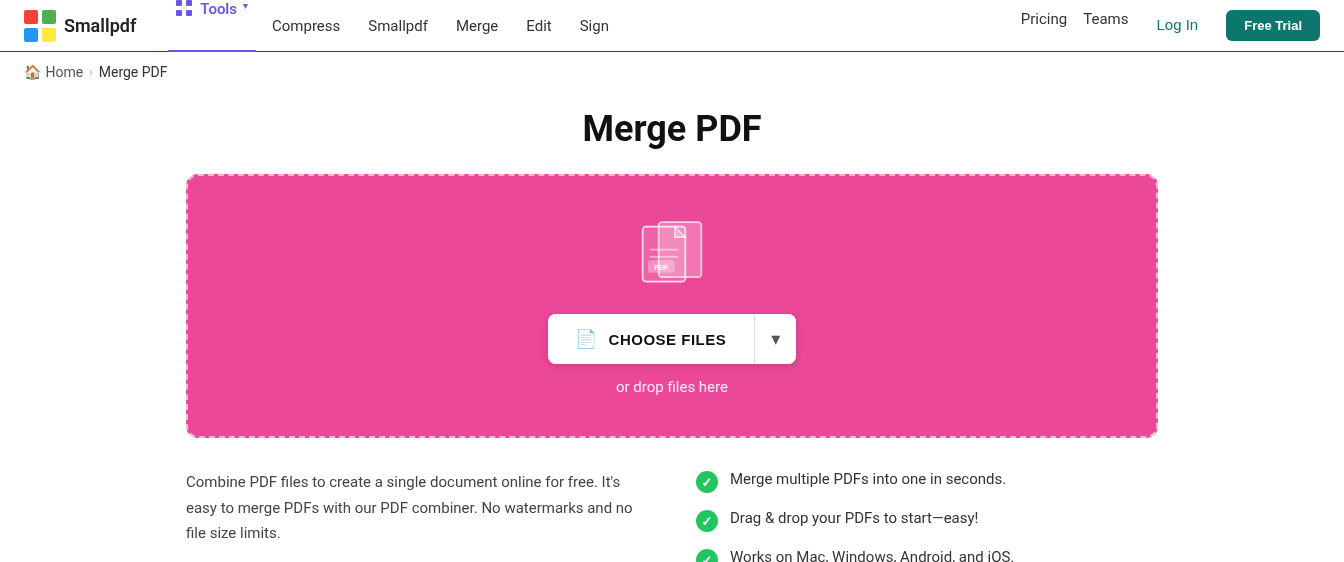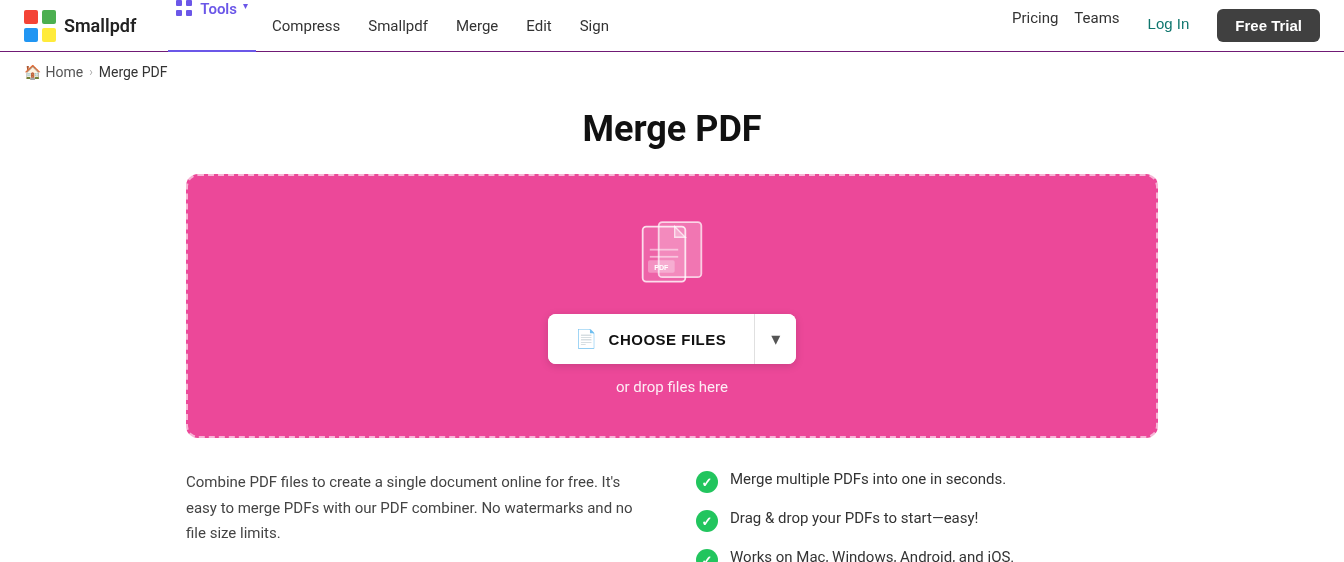--- a/index.html
+++ b/index.html
@@ -83,26 +83,26 @@
     }
     .login-btn {
       font-size: 15px;
       color: #0f766e;
       background: none;
       border: none;
       cursor: pointer;
       padding: 6px 12px;
     }
     .free-trial-btn {
-      background: #404040;
+      background: #0f766e;
       color: #fff;
       border: none;
       border-radius: 6px;
       padding: 8px 18px;
-      font-size: 15px;
+      font-size: 13px;
       font-weight: 600;
       cursor: pointer;
     }
 
     
     .breadcrumb {
       display: flex;
       align-items: center;
       gap: 6px;
       padding: 12px 24px;

